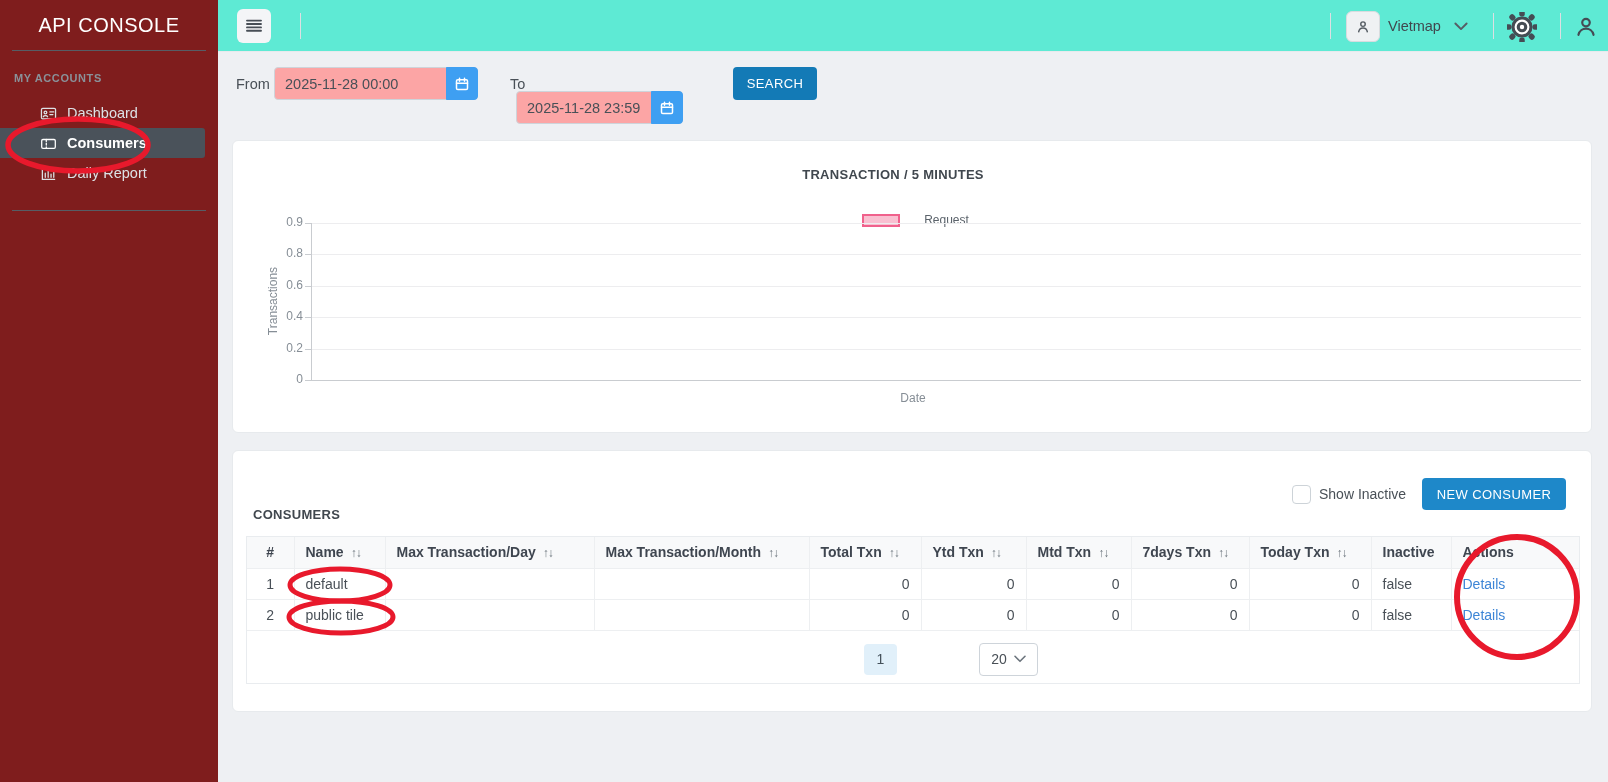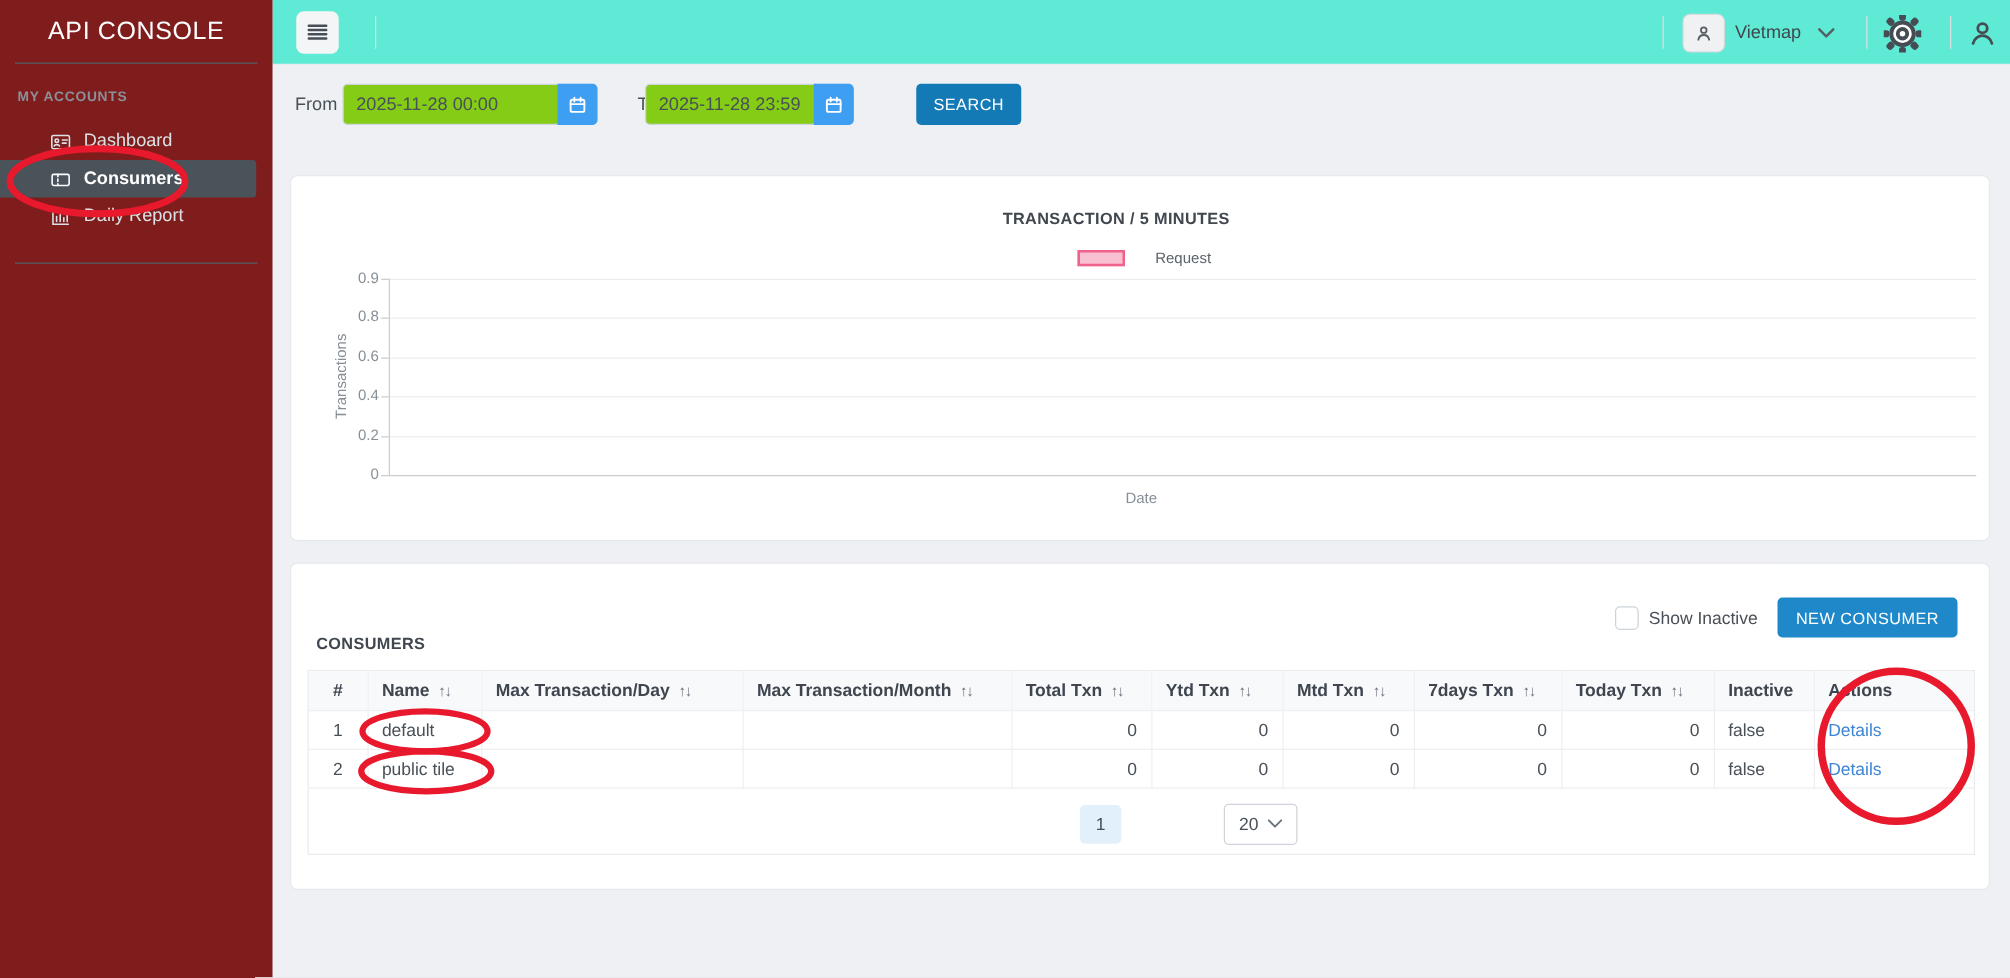--- a/index.html
+++ b/index.html
@@ -22,32 +22,32 @@
   .tb-div { position: absolute; top: 13px; width: 1px; height: 26px; background: #dcdfe2; }
   .account-chip { position: absolute; left: 1128px; top: 11px; width: 34px; height: 31px; background: #eff1f3; border: 1px solid #d8dcdf; border-radius: 6px; display: flex; align-items: center; justify-content: center; cursor: pointer; }
   .account-name { position: absolute; left: 1170px; top: 0; height: 52px; display: flex; align-items: center; font-size: 14.5px; color: #40474e; }
   .tb-chevron { position: absolute; left: 1236px; top: 22px; cursor: pointer; display: flex; }
   .gear-btn { position: absolute; left: 1288px; top: 11px; width: 32px; height: 31px; background: none; border: none; display: flex; align-items: center; justify-content: center; cursor: pointer; }
   .user-btn { position: absolute; left: 1352px; top: 11px; width: 32px; height: 31px; background: none; border: none; display: flex; align-items: center; justify-content: center; cursor: pointer; }
 
   
   .flabel { position: absolute; top: 76px; font-size: 14.5px; color: #495057; }
   .date-group { position: absolute; top: 67px; height: 33px; }
-  .date-group input { width: 100%; height: 33px; border: 1px solid #ced4da; border-radius: 4px; padding: 0 40px 0 10px; font-size: 14.5px; color: #495057; font-family: "Liberation Sans", sans-serif; outline: none; background: #84cc16; }
+  .date-group input { width: 100%; height: 33px; border: 1px solid #ced4da; border-radius: 4px; padding: 0 40px 0 10px; font-size: 14.5px; color: #495057; font-family: "Liberation Sans", sans-serif; outline: none; background: #fca5a5; }
   .cal-btn { position: absolute; right: 0; top: 0; width: 32px; height: 33px; background: #3e9ff2; border: 1px solid #3e9ff2; border-radius: 0 4px 4px 0; display: flex; align-items: center; justify-content: center; cursor: pointer; }
   .search-btn { position: absolute; left: 733px; top: 67px; width: 84px; height: 33px; background: #137ab6; color: #fff; border: none; border-radius: 4px; font-size: 13px; letter-spacing: .4px; font-family: "Liberation Sans", sans-serif; cursor: pointer; }
 
   
   .card { position: absolute; left: 232px; width: 1360px; background: #fff; border: 1px solid #e7eaed; border-radius: 6px; }
   .chart-card { top: 140px; height: 293px; }
   .consumers-card { top: 450px; height: 262px; }
 
   
   .chart-title { position: absolute; top: 26px; left: 0; width: 1320px; text-align: center; font-size: 13px; font-weight: bold; color: #40474e; letter-spacing: .3px; }
-  .legend-row { position: absolute; top: 58px; left: 0; width: 1320px; display: flex; align-items: center; justify-content: center; gap: 24px; padding-left: 45px; }
+  .legend-row { position: absolute; top: 72px; left: 0; width: 1320px; display: flex; align-items: center; justify-content: center; gap: 24px; padding-left: 45px; }
   .legend-swatch { width: 38px; height: 13px; background: #f9c0d1; border: 2px solid #f0618c; }
   .legend-label { font-size: 12px; color: #5b636b; }
   .gl { position: absolute; left: 78px; width: 1270px; height: 1px; background: #ededef; }
   .gl.axis { background: #c9ccd0; }
   .yaxis-line { position: absolute; left: 78px; top: 82px; width: 1px; height: 157px; background: #c9ccd0; }
   .ymark { position: absolute; left: 72px; width: 6px; height: 1px; background: #c9ccd0; }
   .ytick { position: absolute; left: 26px; width: 44px; text-align: right; font-size: 12px; color: #868e96; }
   .ylab { position: absolute; left: -10px; top: 153px; width: 100px; height: 14px; text-align: center; font-size: 12px; color: #868e96; transform: rotate(-90deg); }
   .xlab { position: absolute; top: 250px; left: 0; width: 1360px; text-align: center; font-size: 12px; color: #868e96; }
 
@@ -183,21 +183,21 @@
     <button class="cal-btn">
       <span style="display:flex;">
         <svg width="16" height="16" viewBox="0 0 16 16" fill="none" stroke="#fff" stroke-width="1.5" stroke-linecap="round">
           <rect x="2.5" y="3.8" width="11" height="9.7" rx="1.3"></rect>
           <path d="M5.5 2.2v3M10.5 2.2v3M2.5 7.3h11"></path>
         </svg>
       </span>
     </button>
   </div>
   <span class="flabel" style="left:510px;">To</span>
-  <div class="date-group" style="left:516px; width:167px;">
+  <div class="date-group" style="left:516px; width:167px;margin-top:24px;">
     <input type="text" value="2025-11-28 23:59" style="">
     <button class="cal-btn">
       <span style="display:flex;">
         <svg width="16" height="16" viewBox="0 0 16 16" fill="none" stroke="#fff" stroke-width="1.5" stroke-linecap="round">
           <rect x="2.5" y="3.8" width="11" height="9.7" rx="1.3"></rect>
           <path d="M5.5 2.2v3M10.5 2.2v3M2.5 7.3h11"></path>
         </svg>
       </span>
     </button>
   </div>

